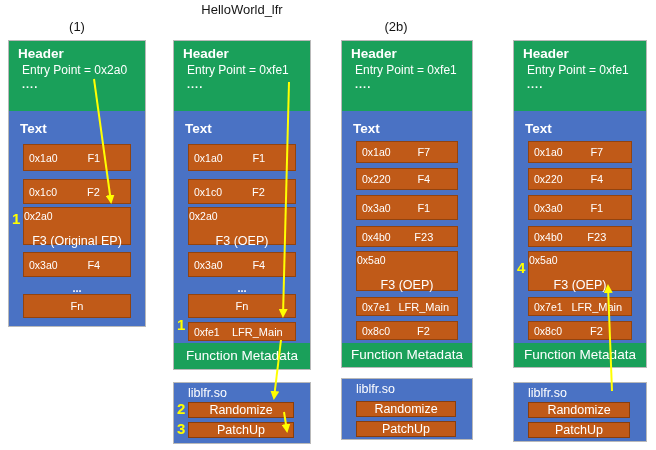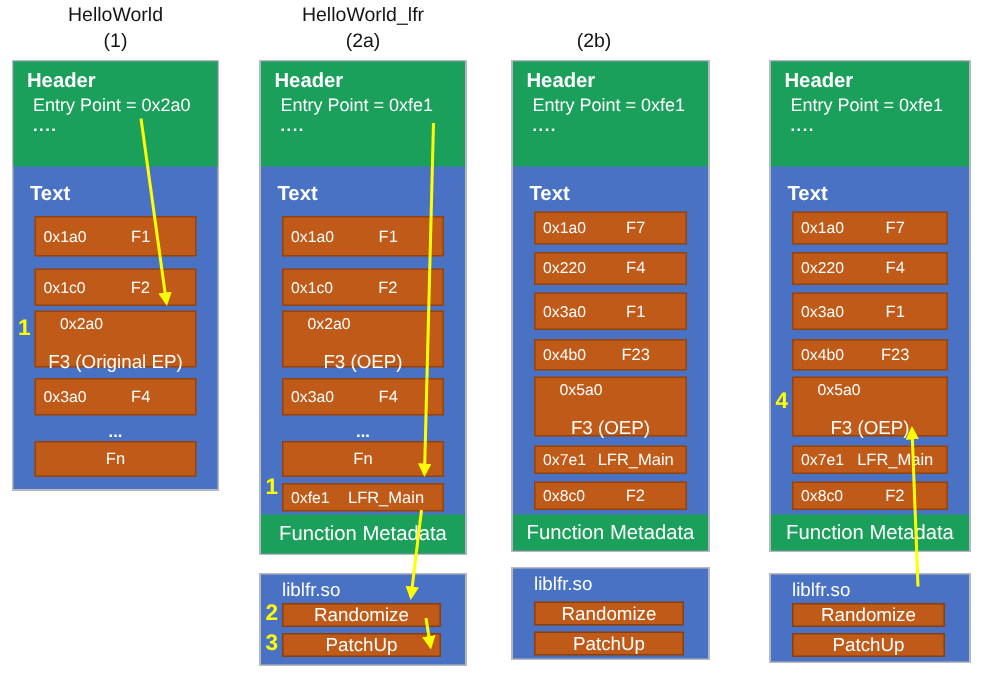--- a/index.html
+++ b/index.html
@@ -10,43 +10,41 @@
   .hdr{position:absolute;left:0;top:0;right:0;height:70px;background:#1aa05a;color:#fff;}
   .hdr-label{margin:5px 0 0 9px;font-size:13.5px;font-weight:bold;}
   .hdr-entry{margin:2px 0 0 13px;font-size:12px;}
   .hdr-dots{margin:1px 0 0 13px;font-size:11px;font-weight:bold;letter-spacing:1px;}
   .text-label{position:absolute;left:11px;top:80px;color:#fff;font-size:13.5px;font-weight:bold;}
   .fbox{position:absolute;left:14px;right:14px;background:#c05a18;border:1px solid rgba(90,40,5,.45);
         box-sizing:border-box;color:#fff;display:flex;align-items:center;}
   .addr{font-size:10.5px;padding-left:5px;white-space:nowrap;}
   .fname{flex:1;text-align:center;font-size:11px;white-space:nowrap;}
   .fbox2{display:block;}
-  .addr2{display:block;font-size:10.5px;padding:2px 0 0 16px;line-height:12px;}
+  .addr2{display:block;font-size:10.5px;padding:2px 0 0 0;line-height:12px;}
   .fname2{display:block;text-align:center;font-size:12.5px;line-height:14px;margin-top:12px;white-space:nowrap;}
   .dots-row{position:absolute;left:0;right:0;text-align:center;color:#fff;
             font-size:11px;font-weight:bold;line-height:12px;}
   .meta{position:absolute;left:0;right:0;bottom:0;background:#1aa05a;color:#fff;text-align:center;
         font-weight:normal;font-size:13.5px;}
   .lib{position:absolute;background:#4a72c4;border:1px solid #b9b9b9;box-sizing:border-box;}
   .lib-name{margin:3px 0 0 14px;color:#fff;font-size:12.5px;}
   .lib-fn{position:absolute;left:14px;right:16px;height:16px;background:#c05a18;
           border:1px solid rgba(90,40,5,.55);box-sizing:border-box;color:#fff;text-align:center;
           font-size:12.5px;line-height:14px;}
   .step{position:absolute;color:#ffff00;font-weight:bold;font-size:15px;z-index:6;line-height:15px;}
   .arrows{position:absolute;left:0;top:0;width:656px;height:450px;z-index:5;pointer-events:none;}
 </style>
 </head>
 <body>
 
 <div class="canvas">
 
-  <div class="btitle" style="left:8px;width:138px;top:2px">HelloWorld</div>
   <div class="btitle" style="left:8px;width:138px;top:19px">(1)</div>
   <div class="btitle" style="left:173px;width:138px;top:2px">HelloWorld_lfr</div>
-  <div class="btitle" style="left:173px;width:138px;top:19px">(2a)</div>
   <div class="btitle" style="left:330px;width:132px;top:19px">(2b)</div>
 
   <div class="col" style="left:8px;top:40px;width:138px;height:287px">
     <div class="hdr">
       <div class="hdr-label">Header</div>
       <div class="hdr-entry">Entry Point = 0x2a0</div>
       <div class="hdr-dots">....</div>
     </div>
     <div class="text-label">Text</div>
     <div class="fbox" style="top:103px;height:27px">

